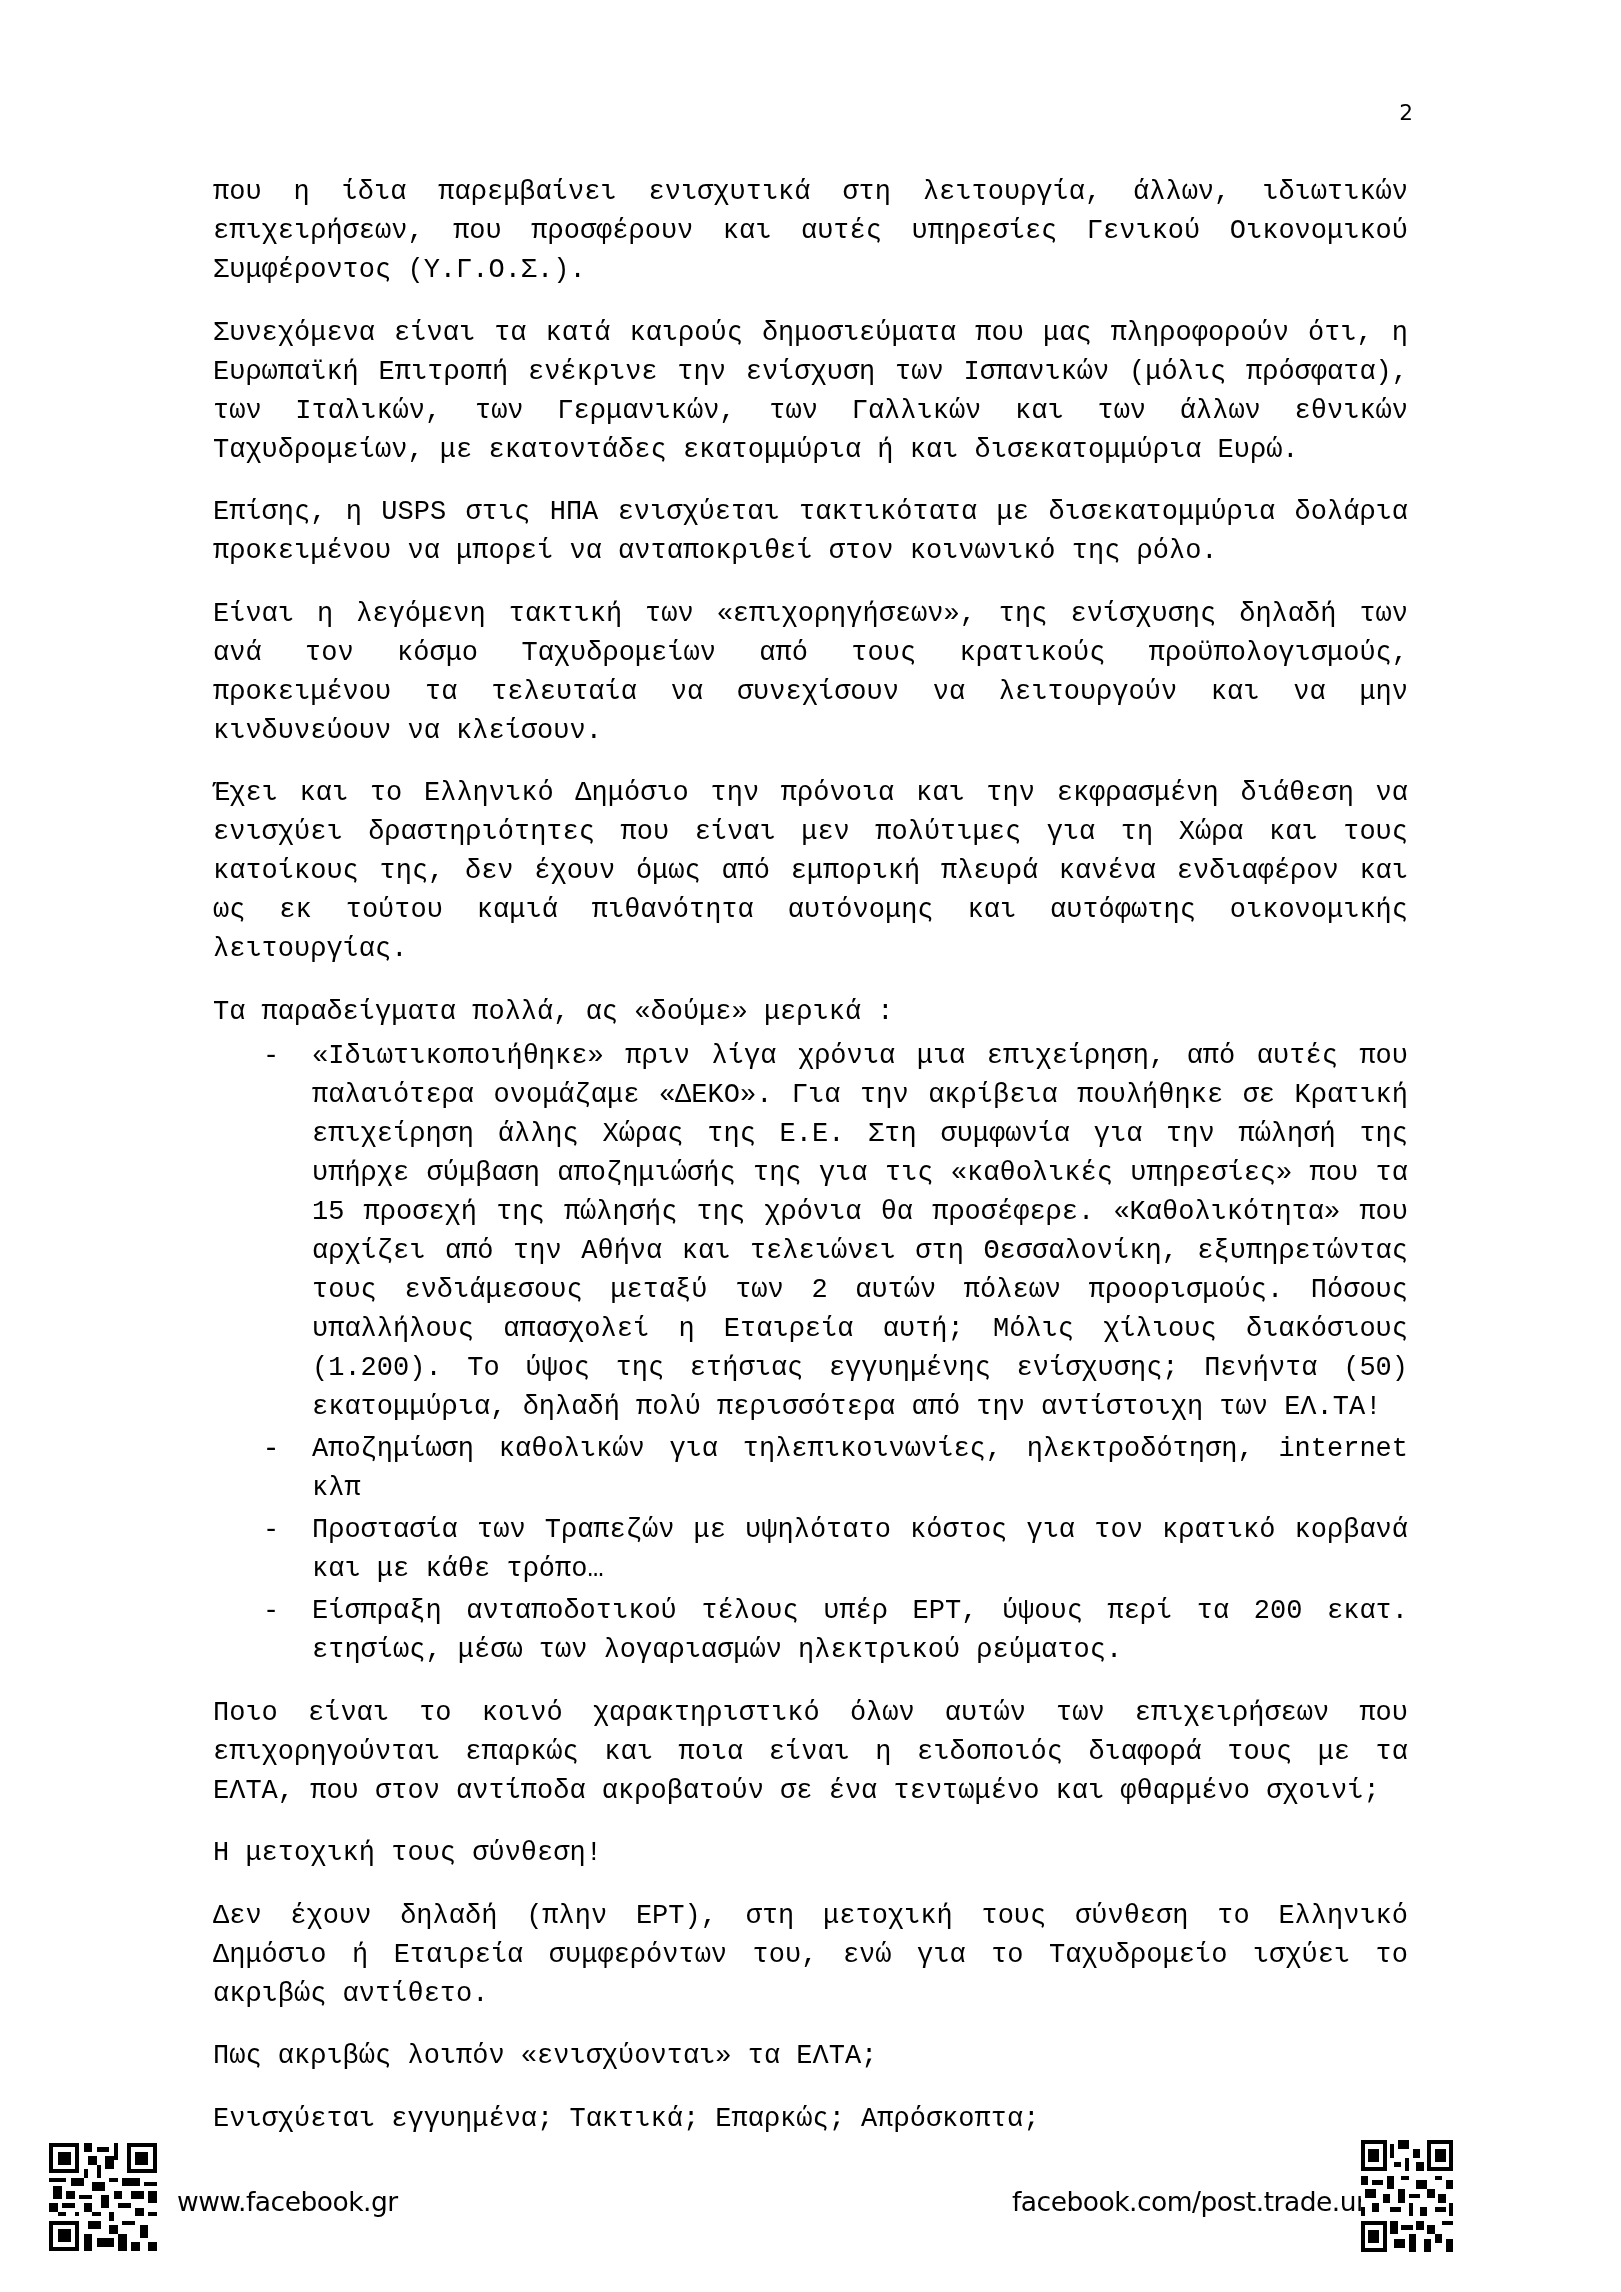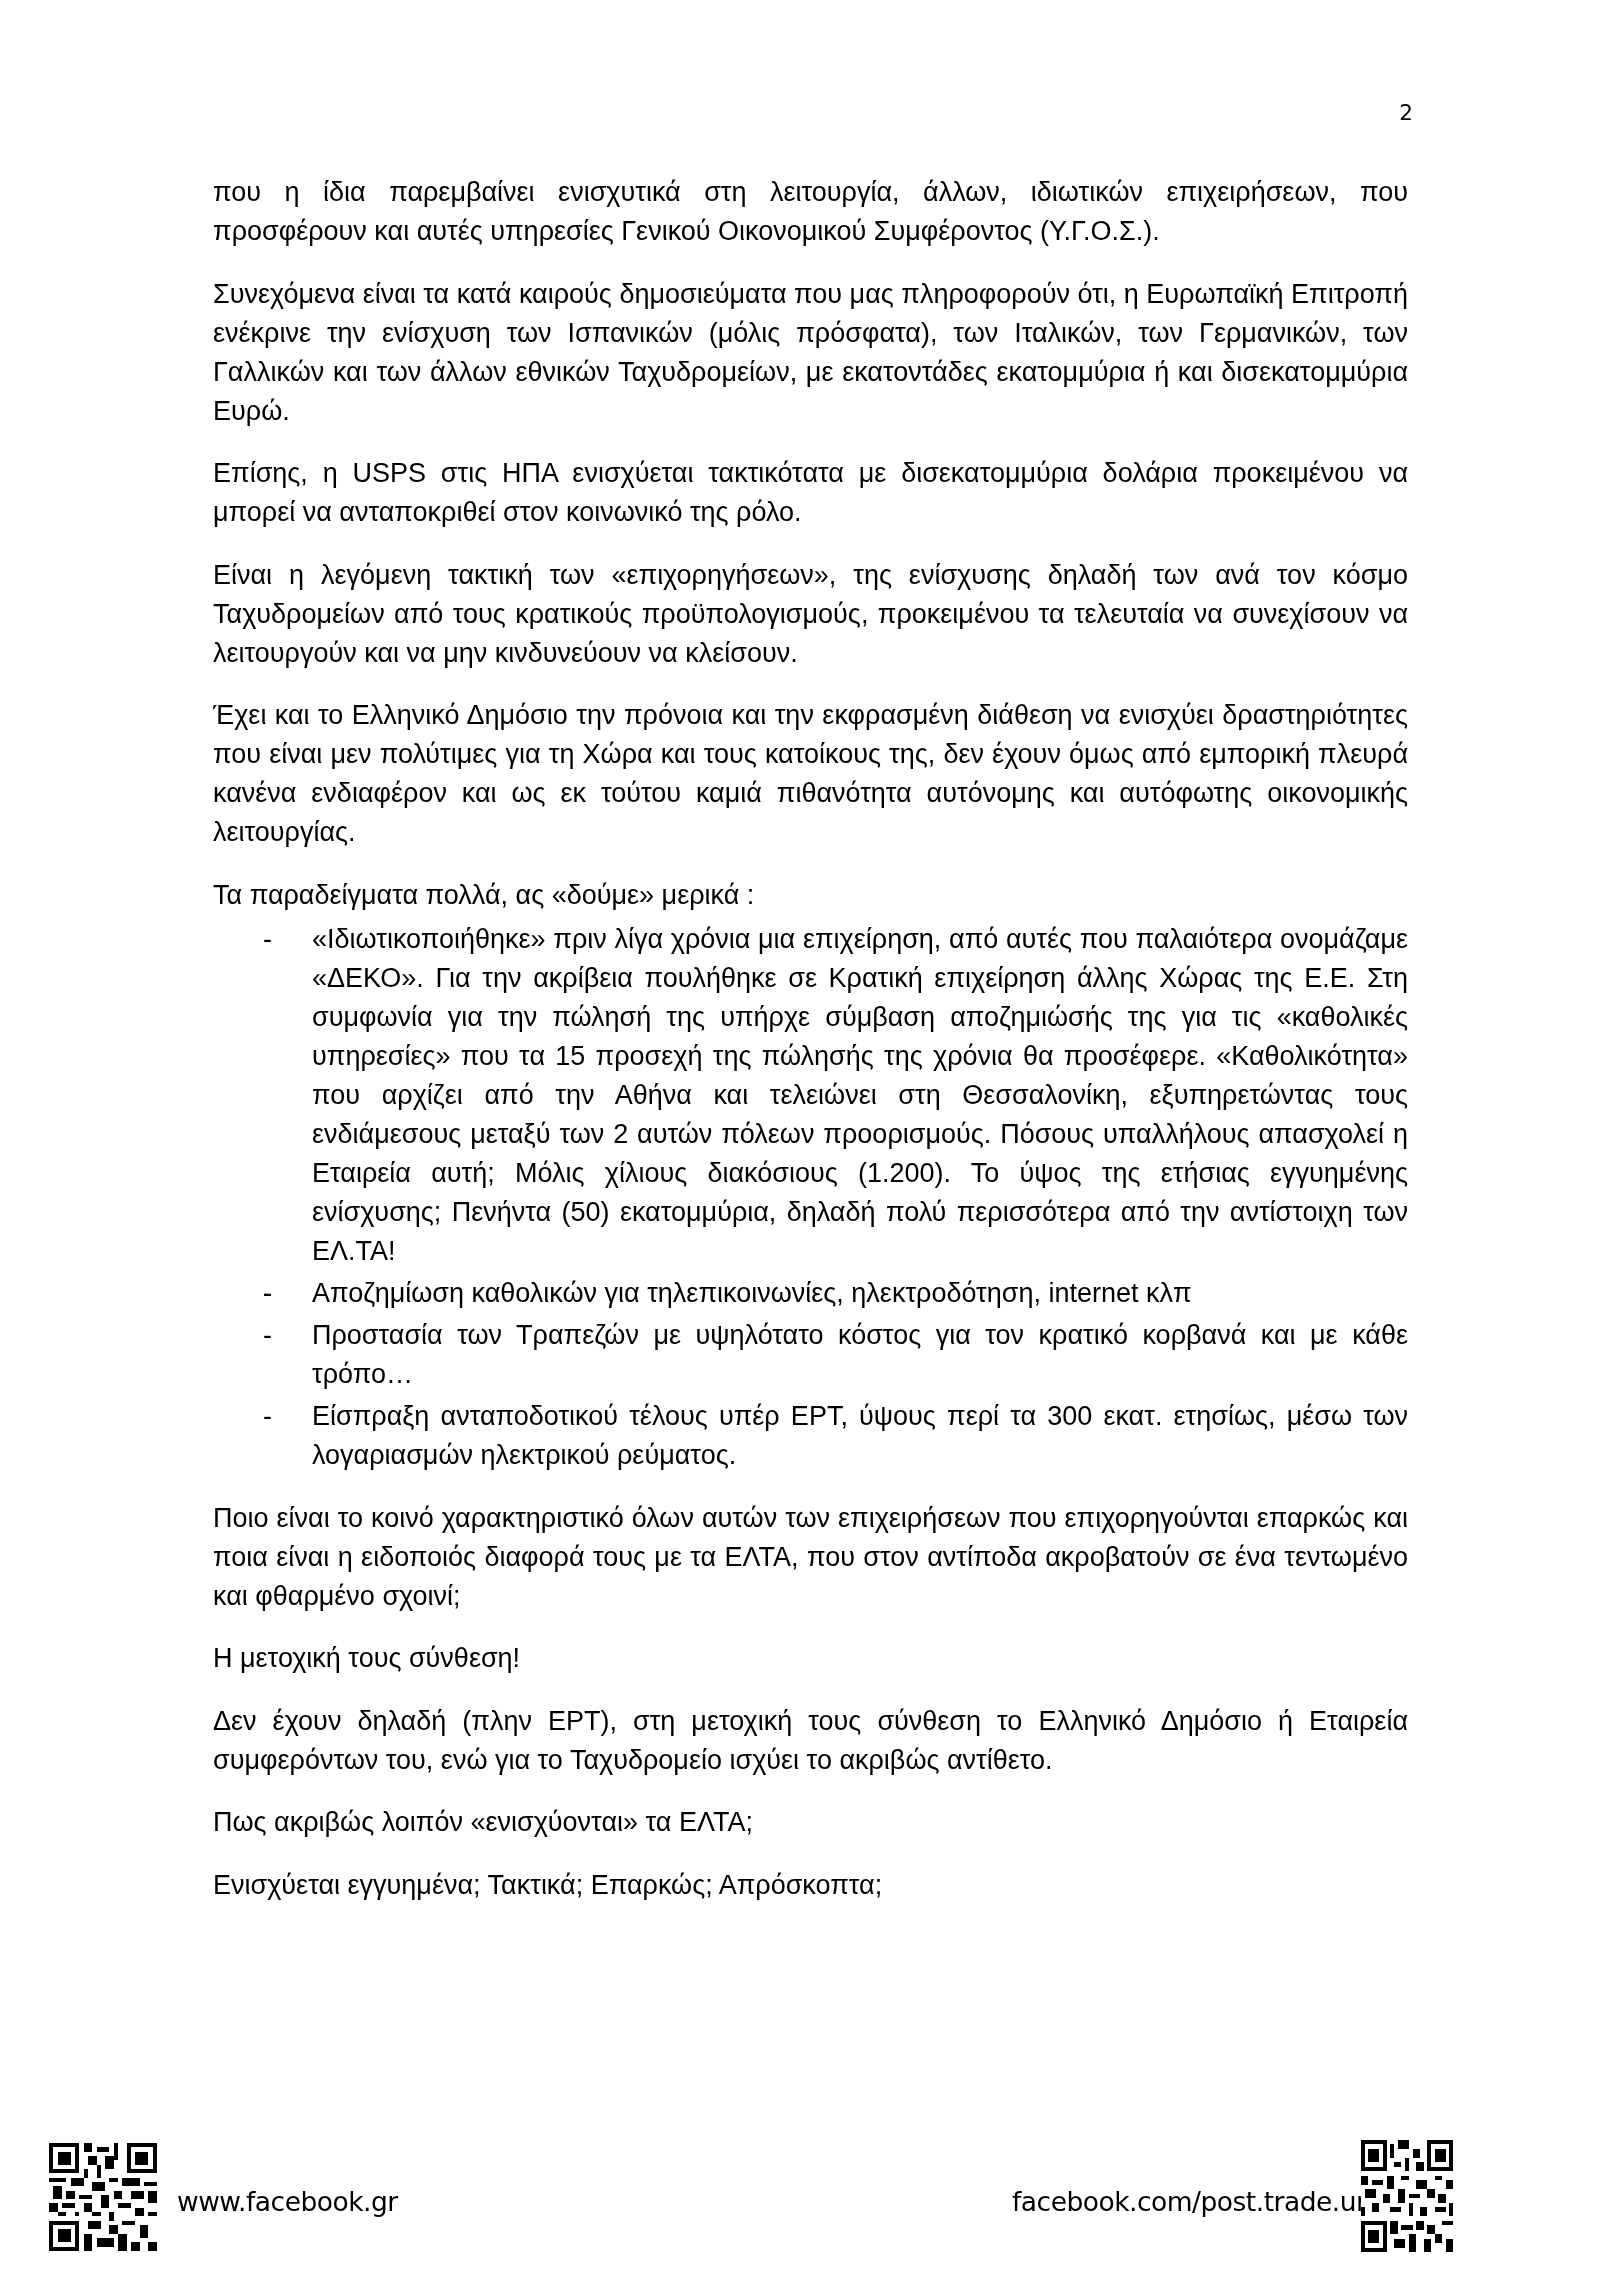--- a/index.html
+++ b/index.html
@@ -3,21 +3,21 @@
 <meta charset="utf-8">
 <style>
   html, body { margin: 0; padding: 0; background: #ffffff; }
   body { width: 1621px; height: 2293px; position: relative; overflow: hidden; color: #000; }
   .page-number {
     position: absolute; left: 1384px; top: 98px; width: 29px; text-align: right;
     font-family: "DejaVu Sans", sans-serif; font-size: 21.6px; line-height: 29px;
   }
   .content {
     position: absolute; left: 213px; top: 173px; width: 1195px;
-    font-family: Liberation Sans, sans-serif; font-size: 27px; line-height: 39px;
+    font-family: Liberation Mono, monospace; font-size: 27px; line-height: 39px;
   }
   .para { margin: 0 0 23.5px 0; text-align: justify; text-align-last: left; }
   .para.bold { font-weight: bold; }
   .list { margin: 0 0 23.5px 0; padding: 0; list-style: none; }
   .list-item { position: relative; padding-left: 99px; margin: 0 0 2.9px 0; text-align: justify; text-align-last: left; }
   .list-item .dash { position: absolute; left: 50px; top: 0; }
   .footer-qr { position: absolute; width: 108px; height: 108px; }
   .footer-qr svg { width: 100%; height: 100%; display: block; }
   .footer-link {
     position: absolute; font-family: "DejaVu Sans", sans-serif; font-size: 26.5px; line-height: 33px;
@@ -48,21 +48,21 @@
     <li class="list-item">
       <span class="dash">-</span>
       <span>Αποζημίωση καθολικών για τηλεπικοινωνίες, ηλεκτροδότηση, internet κλπ</span>
     </li>
     <li class="list-item">
       <span class="dash">-</span>
       <span>Προστασία των Τραπεζών με υψηλότατο κόστος για τον κρατικό κορβανά  και με κάθε τρόπο…</span>
     </li>
     <li class="list-item">
       <span class="dash">-</span>
-      <span>Είσπραξη ανταποδοτικού τέλους υπέρ ΕΡΤ, ύψους περί τα 300 εκατ. ετησίως, μέσω των λογαριασμών ηλεκτρικού ρεύματος.</span>
+      <span>Είσπραξη ανταποδοτικού τέλους υπέρ ΕΡΤ, ύψους περί τα 200 εκατ. ετησίως, μέσω των λογαριασμών ηλεκτρικού ρεύματος.</span>
     </li>
   </ul>
 
   <p class="para">Ποιο είναι το κοινό χαρακτηριστικό όλων αυτών των επιχειρήσεων που επιχορηγούνται επαρκώς και ποια είναι η ειδοποιός διαφορά τους με τα ΕΛΤΑ, που στον αντίποδα ακροβατούν σε ένα τεντωμένο και φθαρμένο σχοινί;</p>
   <p class="para">Η μετοχική τους σύνθεση!</p>
   <p class="para">Δεν έχουν δηλαδή (πλην ΕΡΤ), στη μετοχική τους σύνθεση το Ελληνικό Δημόσιο ή Εταιρεία συμφερόντων του, ενώ για το Ταχυδρομείο ισχύει το ακριβώς αντίθετο.</p>
   <p class="para">Πως ακριβώς λοιπόν «ενισχύονται» τα ΕΛΤΑ;</p>
   <p class="para">Ενισχύεται εγγυημένα; Τακτικά; Επαρκώς; Απρόσκοπτα;</p>
 </div>
 

